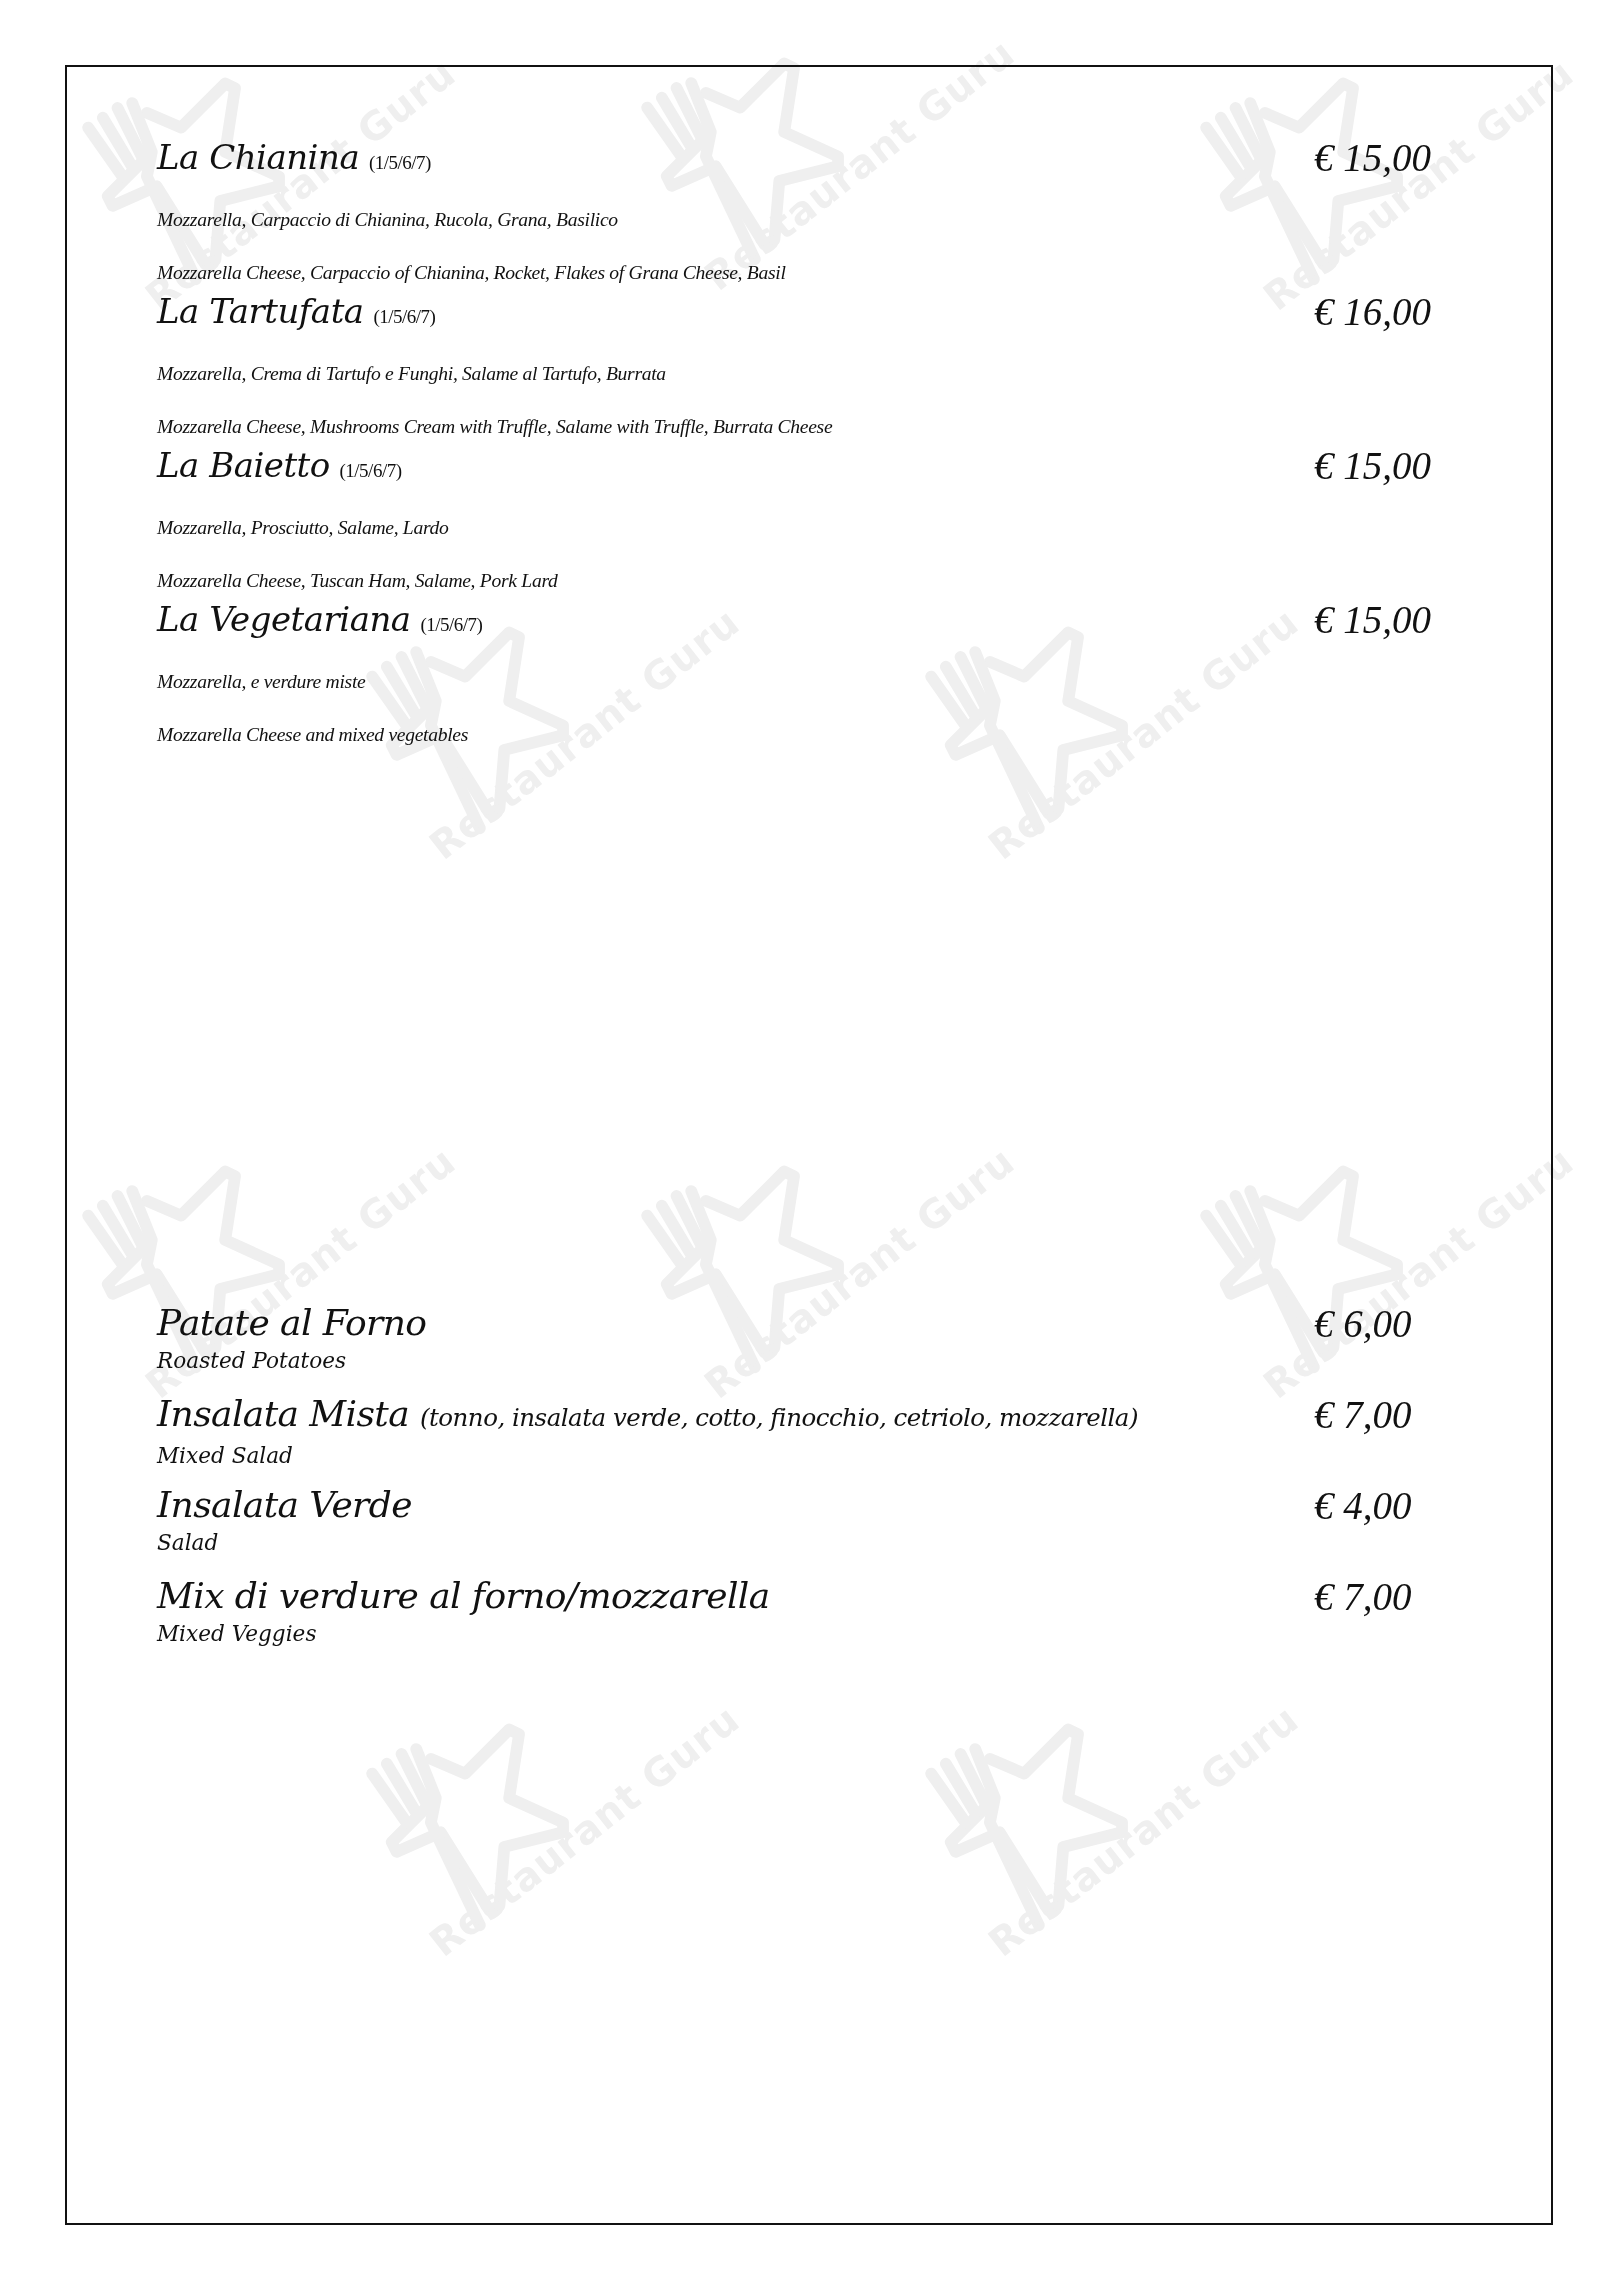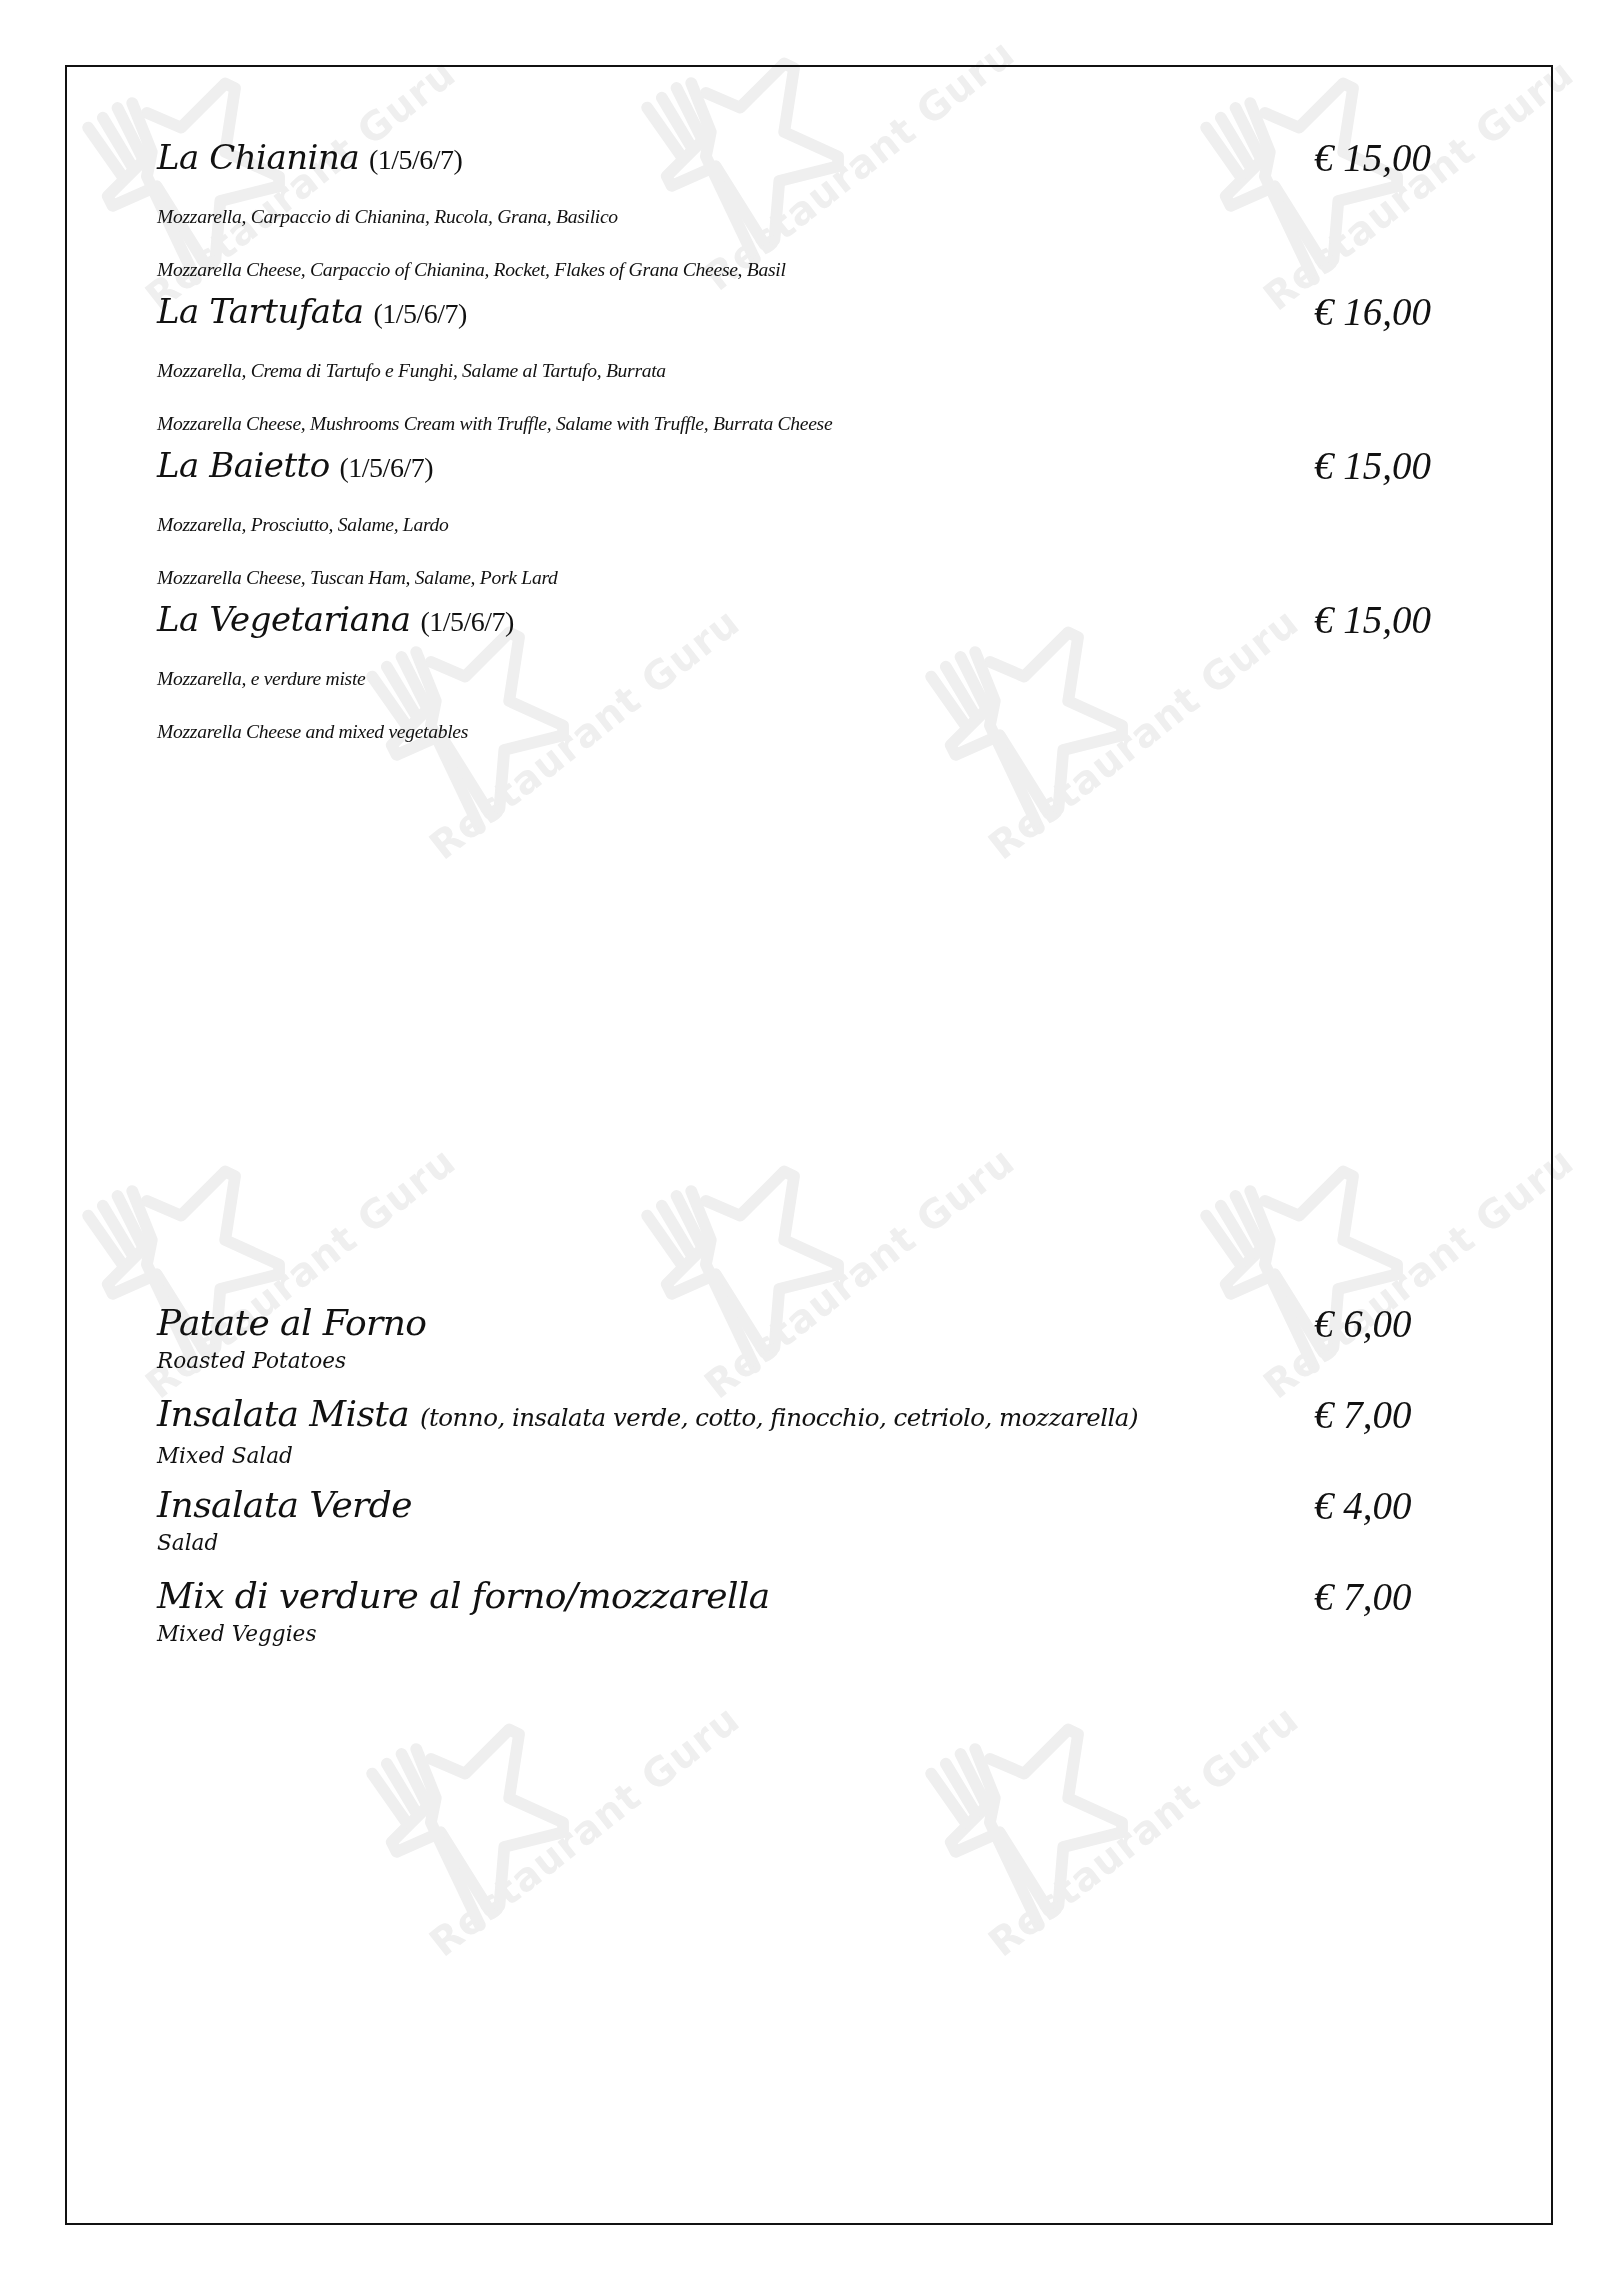--- a/index.html
+++ b/index.html
@@ -68,21 +68,21 @@
       font-family: "DejaVu Serif", "Liberation Serif", serif;
       font-style: italic;
       font-size: 34px;
       line-height: 41px;
       white-space: nowrap;
       letter-spacing: -0.5px;
     }
     .item-allergens {
       font-family: "Liberation Serif", "DejaVu Serif", serif;
       font-style: normal;
-      font-size: 28px;
+      font-size: 19px;
       margin-left: 9.8px;
     }
     .item-desc {
       font-family: Liberation Serif, serif;
       font-style: italic;
       font-size: 19.6px;
       line-height: 33px;
       white-space: nowrap;
       letter-spacing: -0.3px;
       margin-top: 20px;

